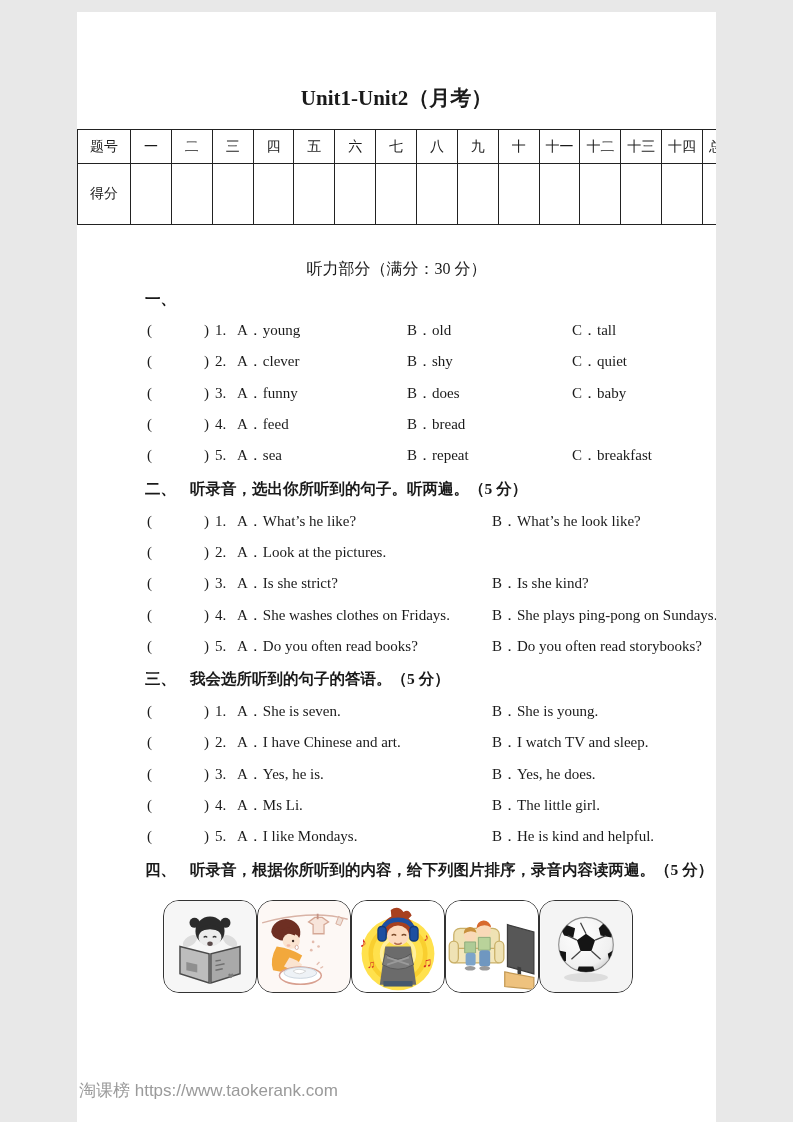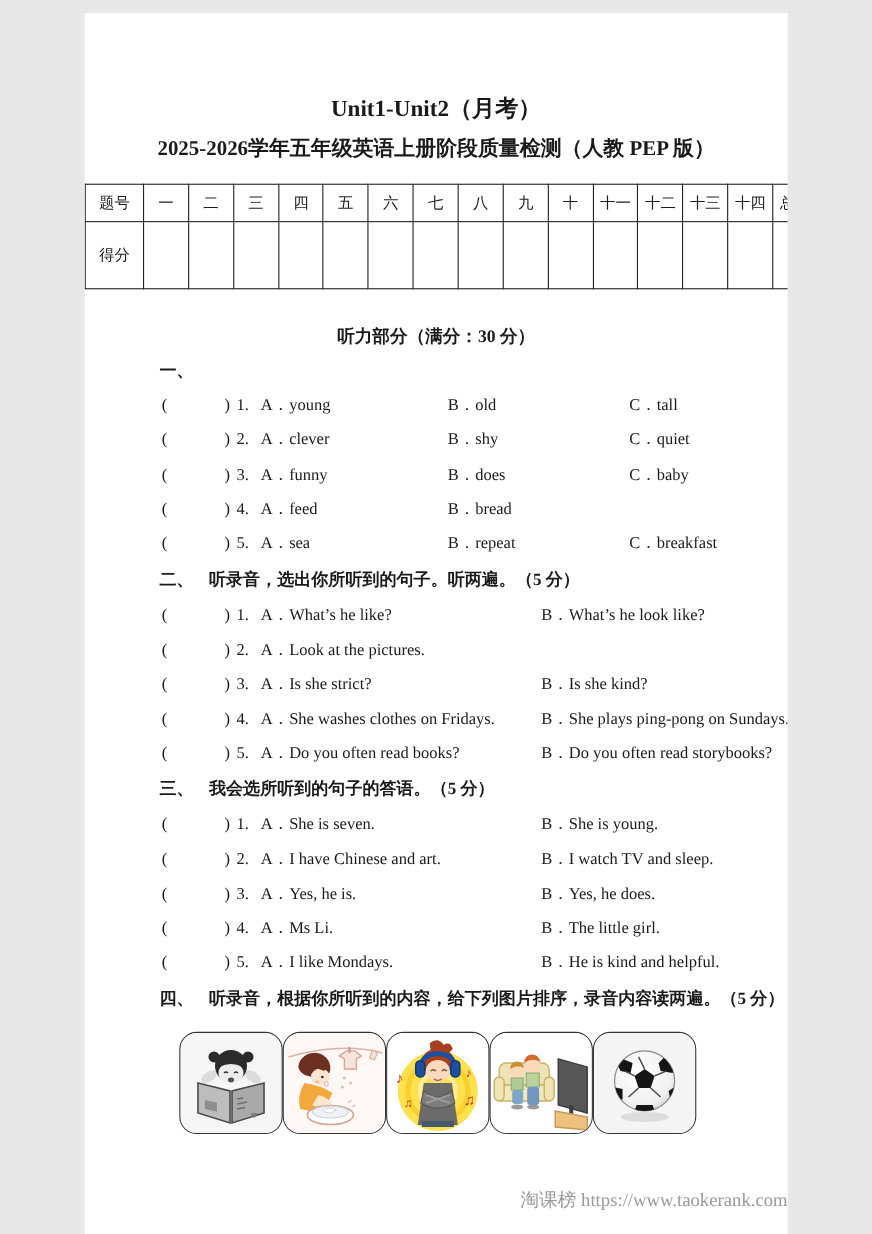--- a/index.html
+++ b/index.html
@@ -37,21 +37,21 @@
     text-align:center;
     font-size:14px;
     padding:0;
   }
   table.score tr.hdr td { height:34px; }
   table.score tr.scr td { height:61px;text-align:center; }
   td.label-cell { font-size:14px; }
   .part-title {
     margin-top:32px;
     text-align:center;
-    font-size:16px; font-weight:700;
+    font-size:16px; font-weight:400;
     line-height:24px;
   }
   .sec-heading {
     display:flex; align-items:center;
     height:32px;
     padding-left:68px;
     font-size:15.5px; font-weight:700;
     margin-top:2px;
   }
   .sec-no { margin-right:14px; }
@@ -82,33 +82,32 @@
   .pic {
     width:95px; height:93px;
     border:1.6px solid #333;
     border-radius:16px;
     overflow:hidden;
     background:#fff;
   }
   .pic svg { display:block; width:100%; height:100%; }
   .footer {
     position:absolute;
-    left:12px; right:0; bottom:32px;
-    text-align:right;
-    font-family:Liberation Serif, serif;
+    left:2px; right:0; bottom:32px;
+    text-align:left;
+    font-family:Liberation Sans, sans-serif;
     font-size:17px;
   }
 </style>
 </head>
 <body>
 
 <div class="page">
 
   <div class="title">Unit1-Unit2（月考）</div>
-  <div class="subtitle">2025-2026学年五年级英语上册阶段质量检测（人教 PEP 版）</div>
 
   <table class="score">
     <colgroup>
       <col style="width:53px">
       <col>
         <col>
         <col>
         <col>
         <col>
         <col>

